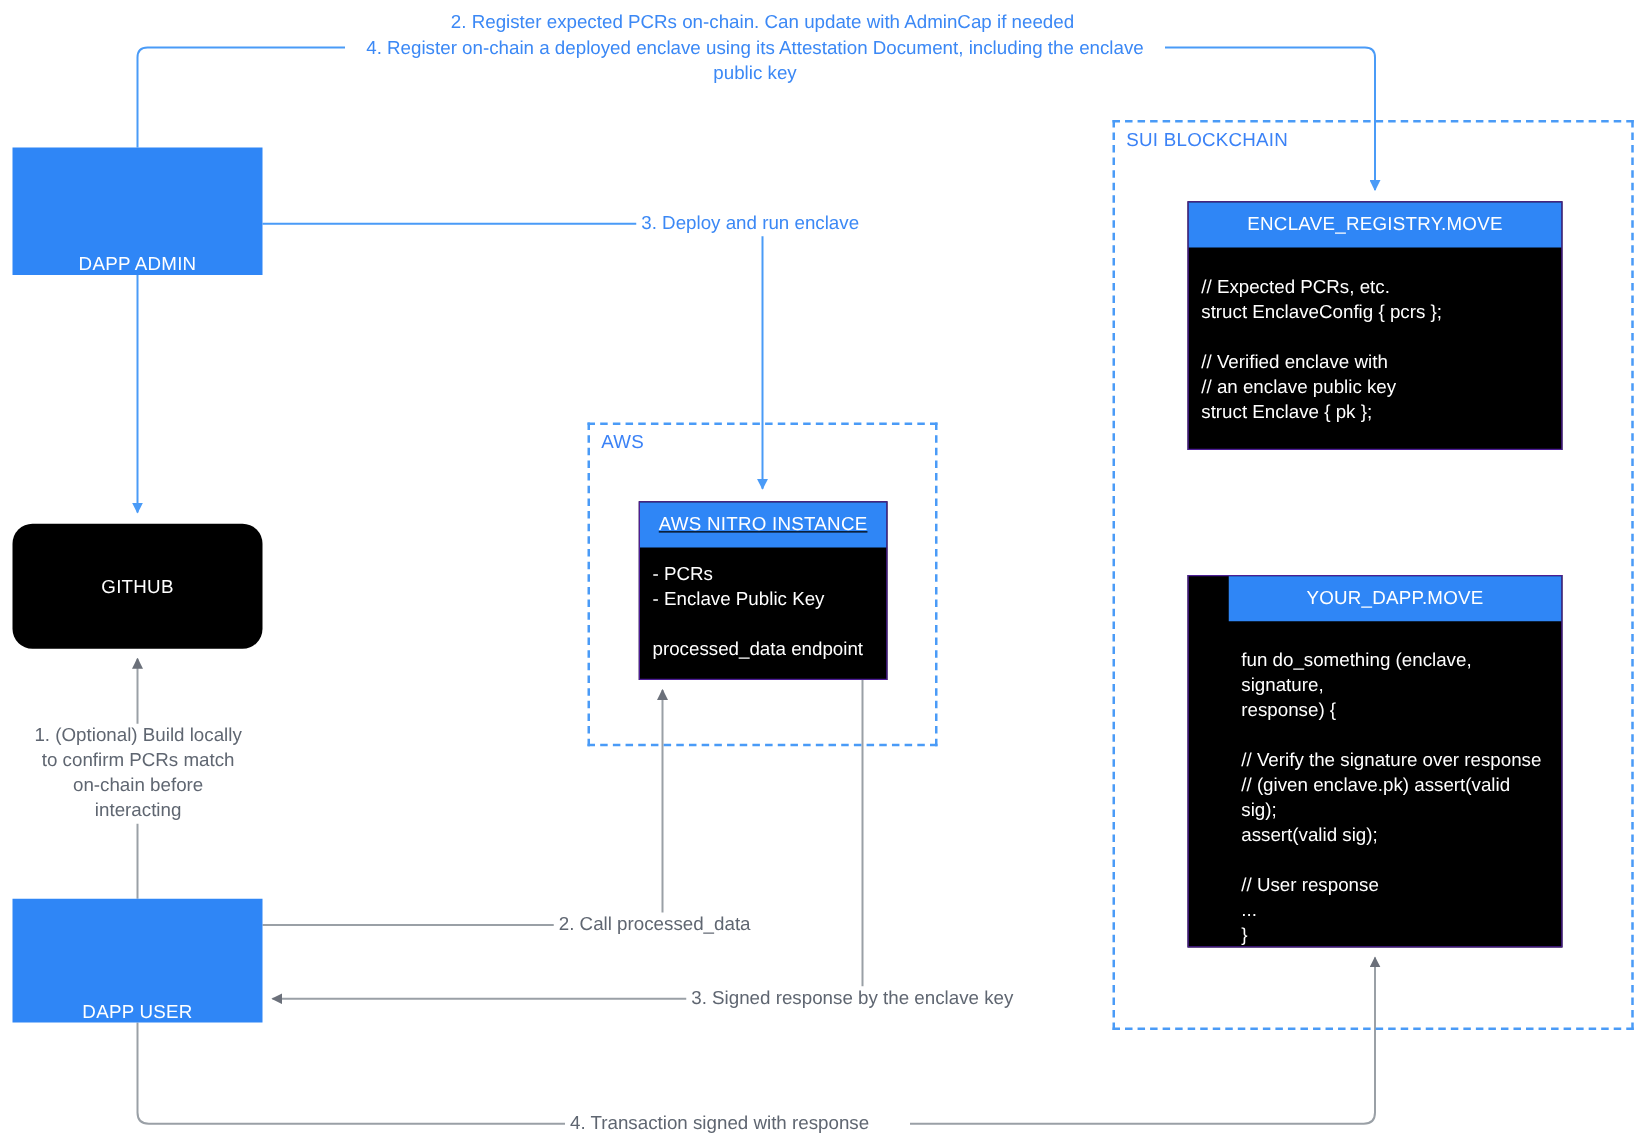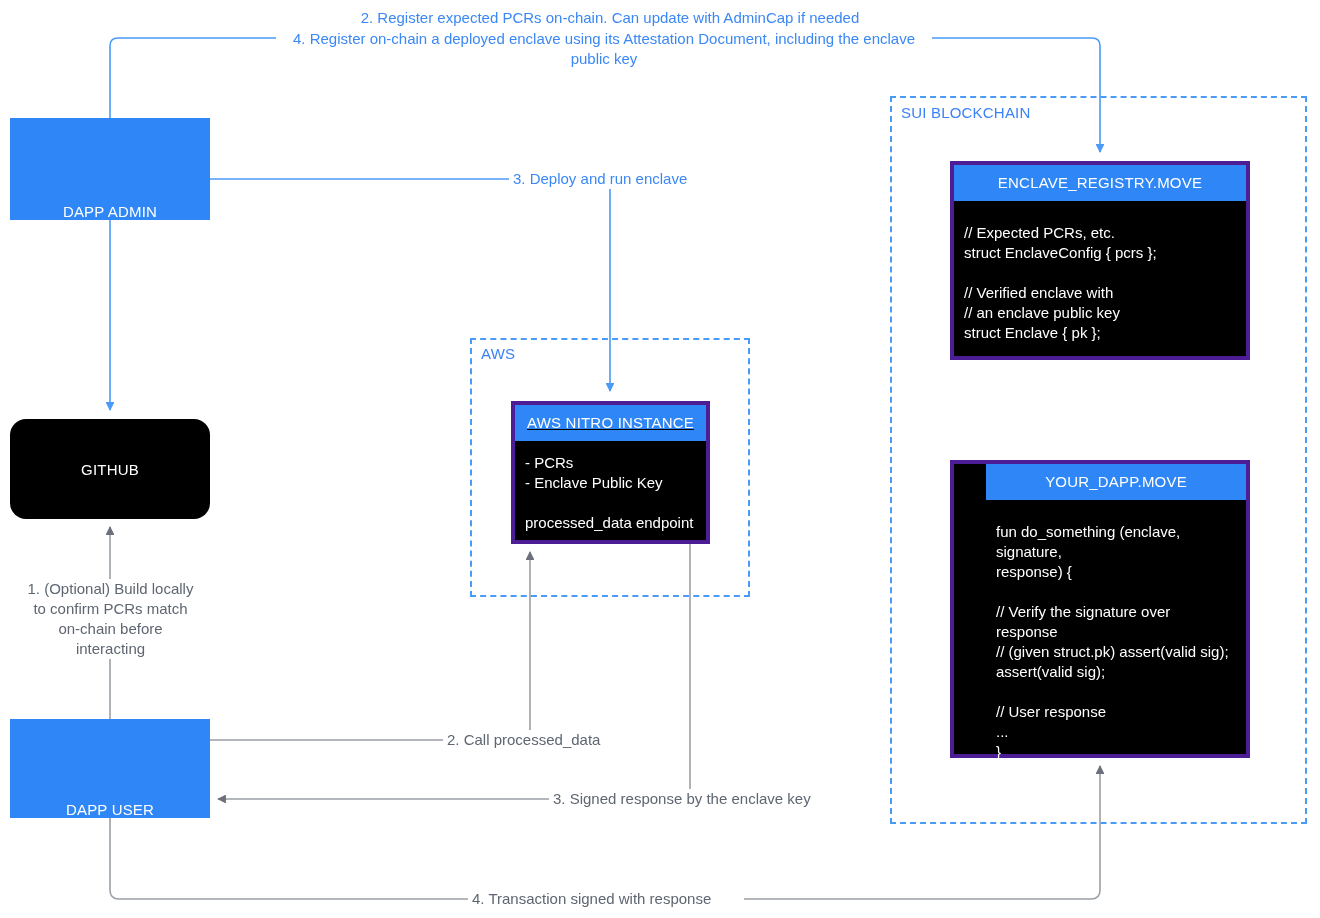--- a/index.html
+++ b/index.html
@@ -46,21 +46,21 @@
     display: flex;
     align-items: center;
     justify-content: center;
     font-size: 15px;
     letter-spacing: 0.2px;
   }
   .card {
     position: absolute;
     box-sizing: border-box;
     background: #000000;
-    border: 4px solid #4c1d95;
+    border: 1px solid #4c1d95;
   }
   .card-header {
     background: #2f86f6;
     color: #ffffff;
     font-size: 15px;
     text-align: center;
     line-height: 36px;
     height: 36px;
     letter-spacing: 0.2px;
   }
@@ -170,36 +170,36 @@
 // an enclave public key
 struct Enclave { pk };</div>
   </div>
 
   <div class="card" style="left:950px; top:460px; width:300px; height:298px;padding-left:32px;">
     <div class="card-header">YOUR_DAPP.MOVE</div>
     <div class="card-body pad-lg">fun do_something (enclave, signature,
 response) {
 
 // Verify the signature over response
-// (given struct.pk) assert(valid sig);
+// (given enclave.pk) assert(valid sig);
 assert(valid sig);
 
 // User response
 ...
 }</div>
   </div>
 
   <div class="wire-label lbl-blue center" style="left:300px; top:8px; width:620px;">2. Register expected PCRs on-chain. Can update with AdminCap if needed</div>
 
   <div class="wire-label lbl-blue center" style="left:276px; top:29px; width:656px;">4. Register on-chain a deployed enclave using its Attestation Document, including the enclave public key</div>
 
 
   <div class="wire-label lbl-blue left" style="left:509px; top:169px; width:212px;">3. Deploy and run enclave</div>
 
   <div class="wire-label lbl-gray center" style="left:18px; top:579px; width:185px;">1. (Optional) Build locally to confirm PCRs match on-chain before interacting</div>
 
   <div class="wire-label lbl-gray left" style="left:443px; top:730px; width:190px;">2. Call processed_data</div>
 
   <div class="wire-label lbl-gray left" style="left:549px; top:789px; width:292px;">3. Signed response by the enclave key</div>
 
-  <div class="wire-label lbl-gray left" style="left:468px; top:889px; width:276px;">4. Transaction signed with response</div>
+  <div class="wire-label lbl-gray left" style="left:452px; top:889px; width:276px;">4. Transaction signed with response</div>
 
 </div>
 
 </body></html>

